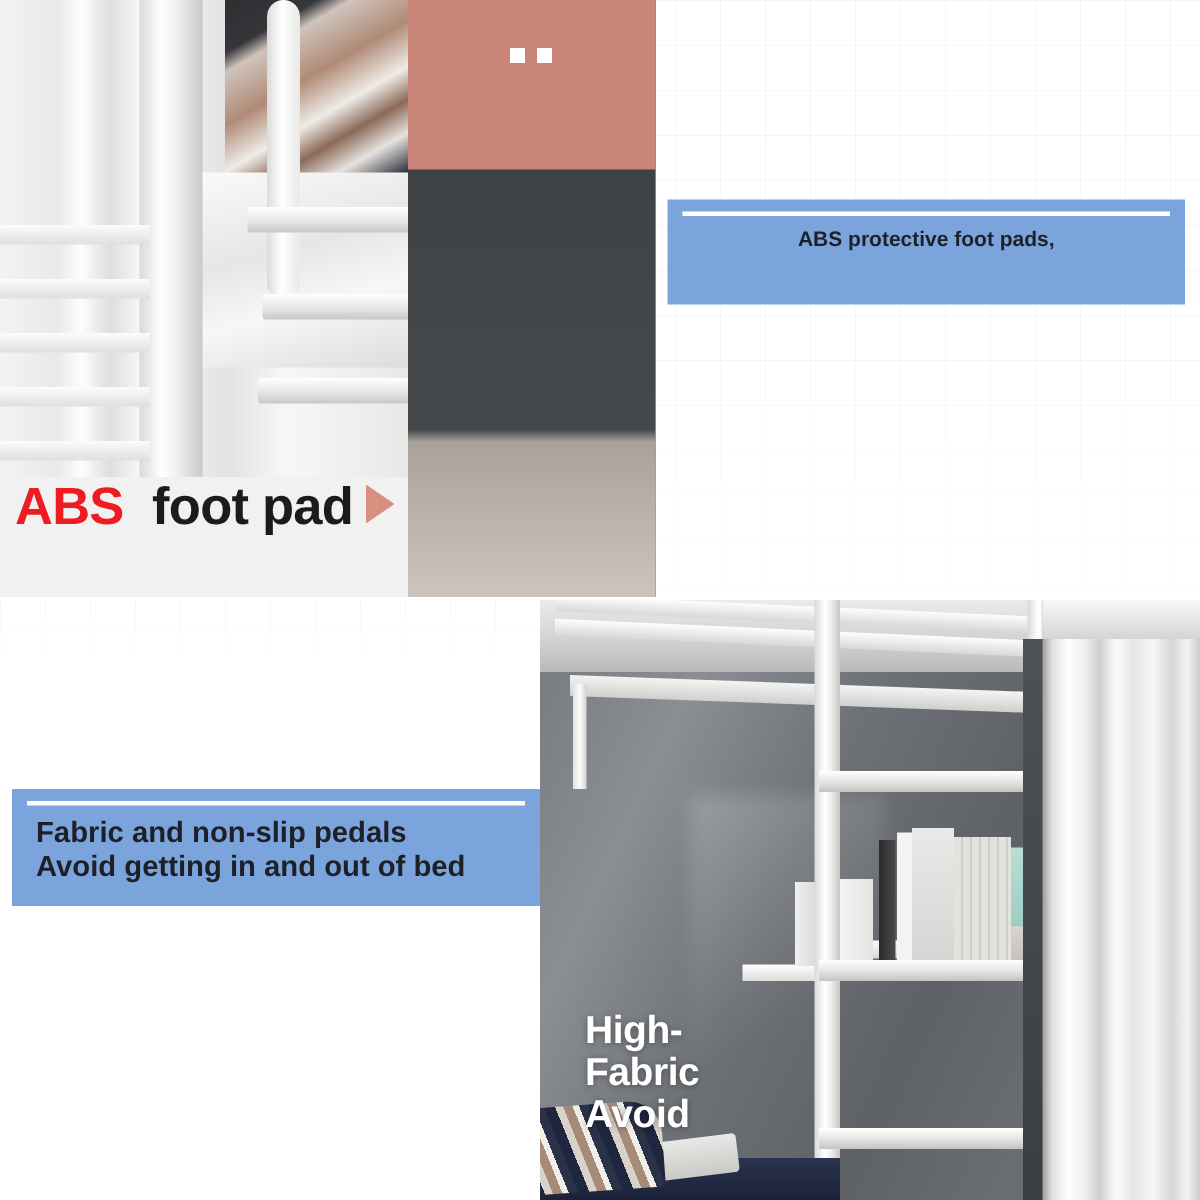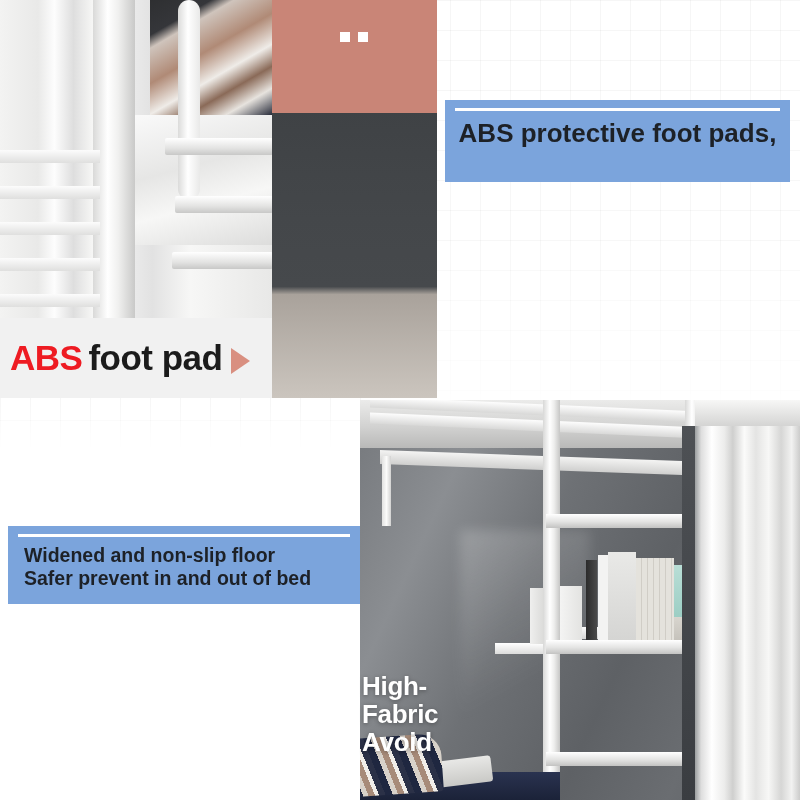--- a/index.html
+++ b/index.html
@@ -93,39 +93,39 @@
     color:#1d2127;
     font-weight:bold;
     text-align:center;
     line-height:1.18;
   }
   .callout .bar{
     height:3px;background:#ffffff;margin:2px 2px 7px 2px;
   }
   .callout .ln{display:block;white-space:nowrap;}
   #callout-top{
-    position:absolute;left:445px;top:100px;width:345px;height:82px;
-    font-size:26px;
+    position:absolute;left:445px;top:133px;width:345px;height:70px;
+    font-size:14px;
   }
   
   #callout-bottom{
     position:absolute;left:8px;top:526px;width:352px;height:78px;
     font-size:19.5px;text-align:left;
   }
   #callout-bottom .ln{padding-left:8px;}
 
   
   .abs-strip{
     position:absolute;left:0;top:318px;width:272px;height:80px;
     background:#f1f1f1;
-    display:flex;align-items:center;
+    display:flex;align-items:flex-start;
     padding-left:10px;box-sizing:border-box;
   }
   .abs-red{color:#ee1b22;font-weight:bold;font-size:35px;letter-spacing:-.5px;}
-  .abs-blk{color:#1b1b1b;font-weight:bold;font-size:35px;letter-spacing:-.5px;margin-left:6px;}
+  .abs-blk{color:#1b1b1b;font-weight:bold;font-size:35px;letter-spacing:-.5px;margin-left:19px;}
   .abs-tri{
     width:0;height:0;margin-left:9px;margin-top:5px;
     border-top:13px solid transparent;border-bottom:13px solid transparent;
     border-left:19px solid #d98f80;
   }
 
   
   .photo-bot{
     position:absolute;left:360px;top:400px;width:440px;height:400px;
     overflow:hidden;background:#6d7074;
@@ -198,21 +198,21 @@
   .pb-postcap{
     position:absolute;left:335px;top:0;width:105px;height:26px;
     background:linear-gradient(to bottom,#f7f7f6,#d4d4d3);
   }
   .pb-darkgap{
     position:absolute;left:322px;top:26px;width:14px;height:374px;
     background:linear-gradient(to bottom,#4e5155,#3a3d41);
   }
 
   .hq-text{
-    position:absolute;left:362px;top:672px;
+    position:absolute;left:390px;top:672px;
     color:#ffffff;font-weight:bold;font-size:26px;line-height:1.08;
     text-shadow:0 1px 4px rgba(0,0,0,.35);
     letter-spacing:-.3px;
   }
 </style>
 </head>
 <body>
 
 <div class="page">
 
@@ -255,22 +255,22 @@
     <span class="abs-tri"></span>
   </div>
 
   <div class="callout" id="callout-top">
     <div class="bar"></div>
     <span class="ln">ABS protective foot pads,</span>
   </div>
 
   <div class="callout" id="callout-bottom">
     <div class="bar"></div>
-    <span class="ln">Widened and non-slip floor</span>
-    <span class="ln">Safer prevent in and out of bed</span>
+    <span class="ln">Fabric and non-slip pedals</span>
+    <span class="ln">Avoid getting in and out of bed</span>
   </div>
 
   <div class="photo-bot">
     <div class="pb-wall"></div>
     <div class="pb-lightpatch"></div>
 
     <div class="pb-ceil"></div>
     <div class="pb-ceilbeam" style="left:10px;top:4px;width:330px;transform:skewY(2.6deg);"></div>
     <div class="pb-ceilbeam" style="left:10px;top:20px;width:330px;transform:skewY(2.6deg);"></div>
     <div class="pb-ledge"></div>

